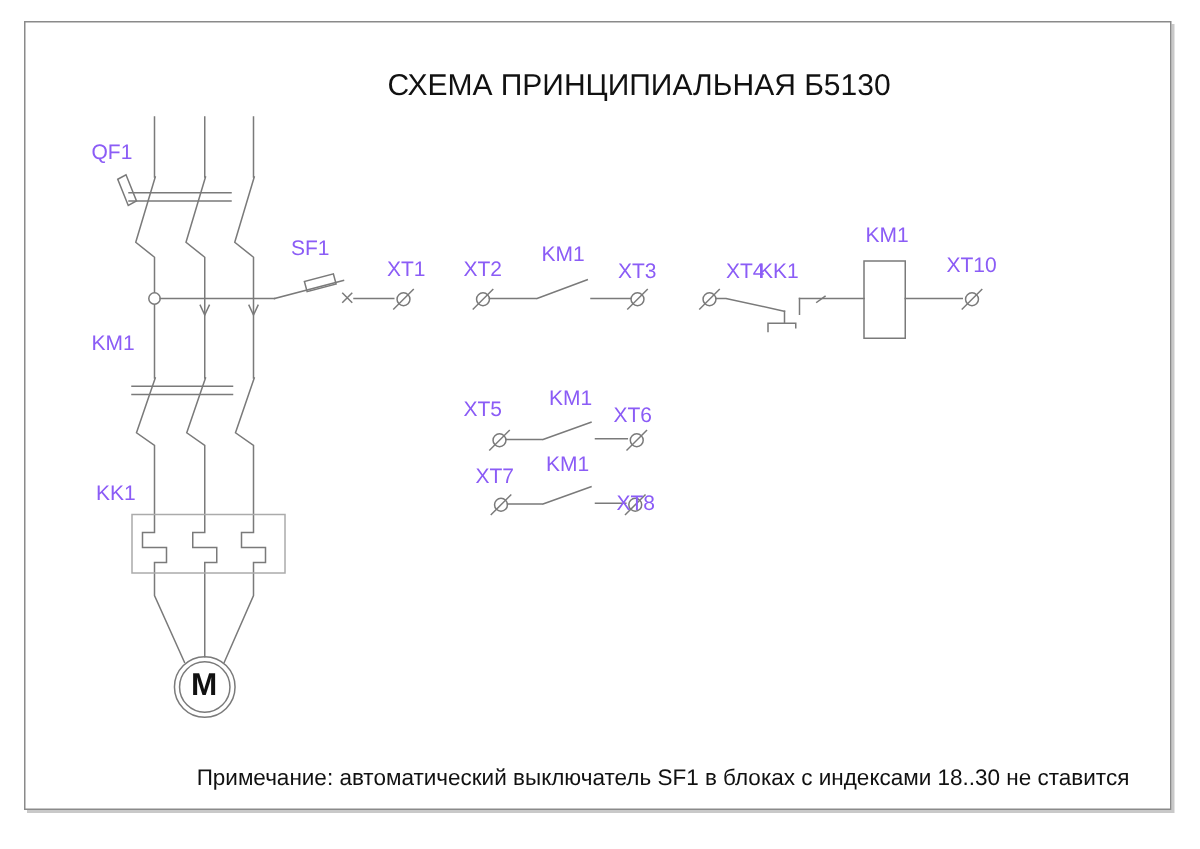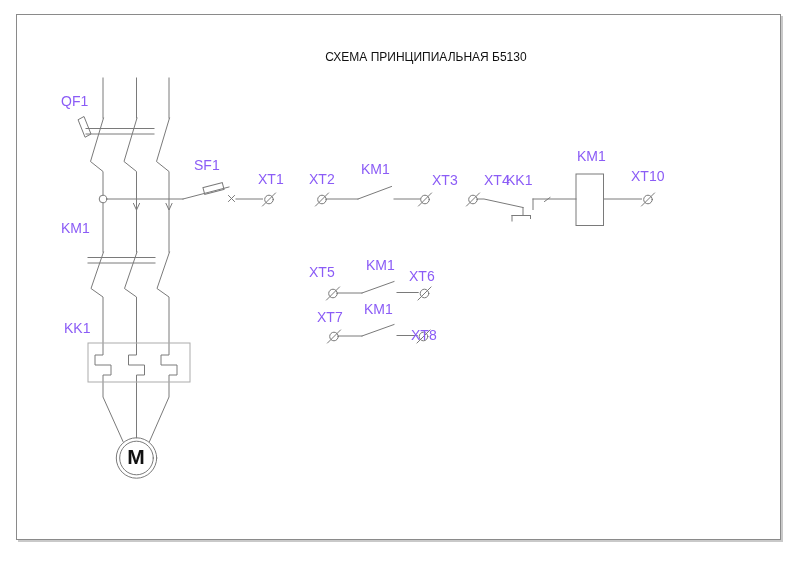--- a/index.html
+++ b/index.html
@@ -12,21 +12,21 @@
     position:absolute; left:16px; top:14px; width:763px; height:524px;
     border:1px solid #8a8a8a; box-shadow:2px 2px 0 #c9c9c9; background:#fff;
   }
   svg.linework { position:absolute; left:0; top:0; }
   .lbl {
     position:absolute; font-size:14px; line-height:14px; white-space:nowrap;
     color:#8b5cf6;
   }
   .title {
     position:absolute; top:49px; left:426px; transform:translateX(-50%);
-    font-size:12px; line-height:17px; white-space:nowrap; color:#111;
+    font-size:20px; line-height:17px; white-space:nowrap; color:#111;
   }
   .note {
     position:absolute; top:511px; left:442px; transform:translateX(-50%);
     font-size:15px; line-height:16px; white-space:nowrap; color:#111;
   }
   .motor-letter {
     position:absolute; left:136px; top:458px; transform:translate(-50%,-54%);
     font-size:21px; font-weight:bold; color:#111;
   }
 </style>
@@ -143,27 +143,28 @@
 
   <div class="title">СХЕМА ПРИНЦИПИАЛЬНАЯ Б5130</div>
 
   <span class="lbl" style="left:61px;top:94px">QF1</span>
   <span class="lbl" style="left:61px;top:221px">KM1</span>
   <span class="lbl" style="left:64px;top:321px">KK1</span>
   <span class="lbl" style="left:194px;top:158px">SF1</span>
   <span class="lbl" style="left:258px;top:172px">XT1</span>
   <span class="lbl" style="left:309px;top:172px">XT2</span>
   <span class="lbl" style="left:361px;top:162px">KM1</span>
-  <span class="lbl" style="left:432px;top:173px">XT3</span>
+  <span class="lbl" style="left:412px;top:173px">XT3</span>
   <span class="lbl" style="left:484px;top:173px">XT4</span>
   <span class="lbl" style="left:506px;top:173px">KK1</span>
   <span class="lbl" style="left:577px;top:149px">KM1</span>
   <span class="lbl" style="left:631px;top:169px">XT10</span>
   <span class="lbl" style="left:309px;top:265px">XT5</span>
   <span class="lbl" style="left:366px;top:258px">KM1</span>
   <span class="lbl" style="left:409px;top:269px">XT6</span>
   <span class="lbl" style="left:317px;top:310px">XT7</span>
   <span class="lbl" style="left:364px;top:302px">KM1</span>
   <span class="lbl" style="left:411px;top:328px">XT8</span>
 
   <span class="motor-letter">M</span>
 
+  <div class="note">Примечание: автоматический выключатель SF1 в блоках с индексами 18..30 не ставится</div>
 </div>
 
 </body></html>

